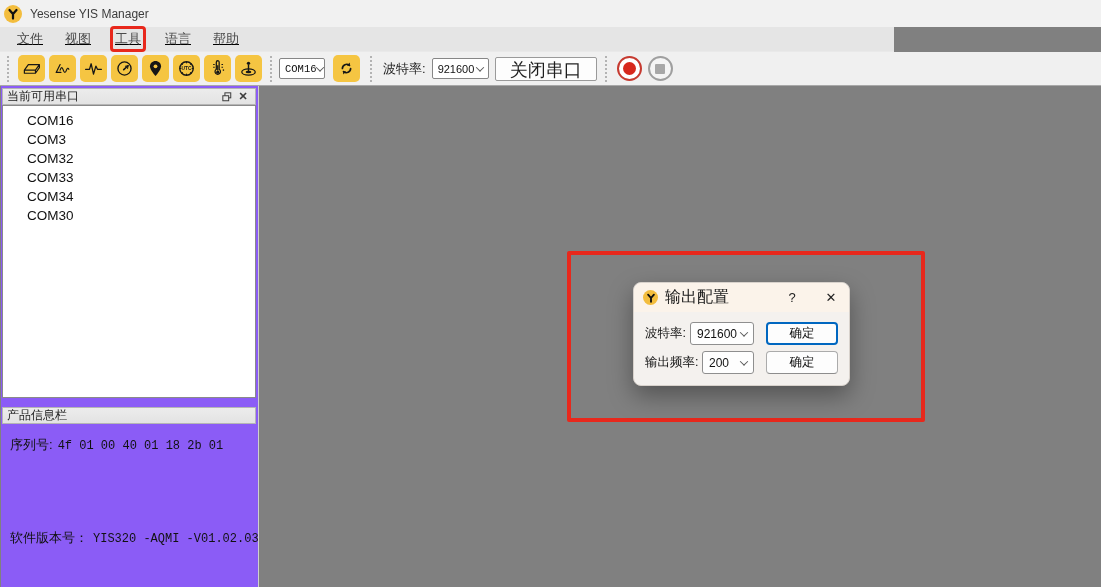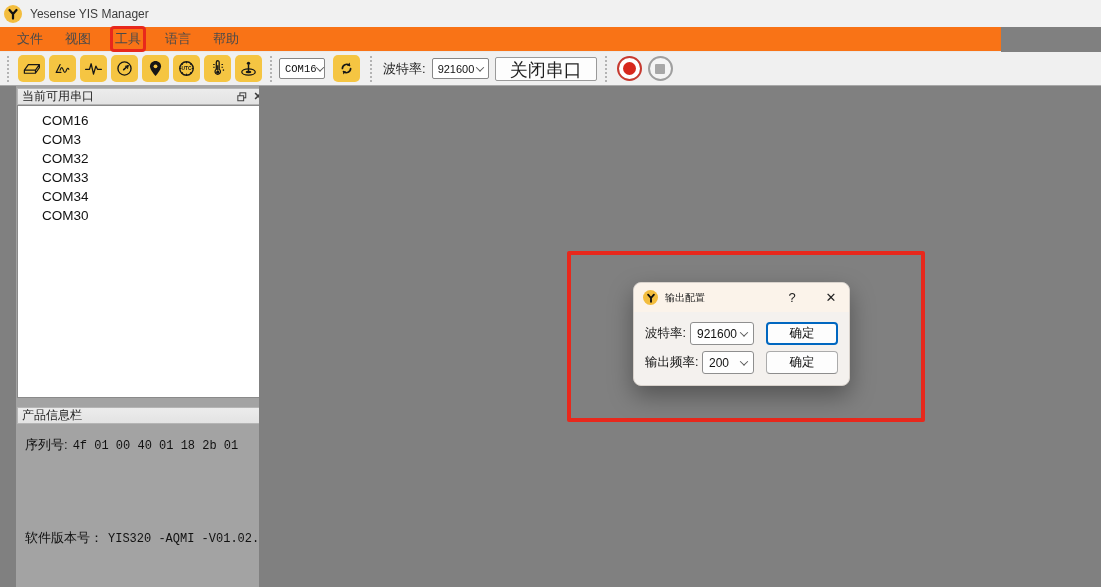--- a/index.html
+++ b/index.html
@@ -15,23 +15,23 @@
   .titlebar {
     position:absolute; top:0; left:0; width:1101px; height:27px;
     background:#f1f1f1; display:flex; align-items:center; padding-left:4px; gap:8px;
   }
   .titlebar .app-title { font-size:12px; color:#3c3c3c; }
   .logo-circle { border-radius:50%; background:#f3bd3d; display:flex; align-items:center; justify-content:center; flex:0 0 auto; }
   .logo-18 { width:18px; height:18px; }
   .logo-15 { width:15px; height:15px; }
 
   .menubar {
-    position:absolute; top:27px; left:0; width:1001px; height:25px;
-    background:#f97316; border-bottom:1px solid #e9e9e9;
-    display:flex; align-items:center; padding-left:6px;
+    position:absolute; top:27px; left:0; width:894px; height:25px;
+    background:#e5e5e5; border-bottom:1px solid #e9e9e9;
+    display:flex; align-items:center; padding-left:6px;text-decoration:underline;
   }
   .menu-item {
     font-size:13px; color:#4a4a4a; padding:3px 9px; margin:0 2px; cursor:default;
   }
   .menu-item.hot {
     border:3px solid #e8281c; border-radius:4px; padding:1px 2px; margin:0 8px;
   }
 
   .toolbar {
     position:absolute; top:52px; left:0; width:1101px; height:34px;
@@ -57,22 +57,22 @@
     font-size:18px; color:#1d1d1d; padding:0 14px; cursor:pointer;
     font-family:"Liberation Sans",sans-serif;
   }
   .rec-btn { width:25px; height:25px; border-radius:50%; background:#fff; border:2px solid #c63a30; display:flex; align-items:center; justify-content:center; margin:0 3px; cursor:pointer; }
   .rec-dot { width:13px; height:13px; border-radius:50%; background:#d7281d; }
   .stop-btn { width:25px; height:25px; border-radius:50%; background:#f5f5f5; border:2px solid #9f9f9f; display:flex; align-items:center; justify-content:center; margin:0 3px; cursor:pointer; }
   .stop-sq { width:10px; height:10px; background:#a8a8a8; border-radius:1px; }
 
   
   .left-panel {
-    position:absolute; top:86px; left:16px; width:258px; height:501px;
-    background:#a3a3a3; border-right:1px solid #cfcfcf;
+    position:absolute; top:86px; left:1px; width:258px; height:501px;
+    background:#8b5cf6; border-right:1px solid #cfcfcf;
   }
   .dock-header {
     position:absolute; left:1px; right:2px; height:17px;
     background:linear-gradient(#ececec,#e3e3e3); border:1px solid #b5b5b5;
     display:flex; align-items:center; font-size:12px; color:#222; padding:0 4px;
   }
   .dock-header .spacer { flex:1; }
   .dock-btn { width:16px; height:14px; display:flex; align-items:center; justify-content:center; color:#3d3d3d; cursor:pointer; }
   .dock-btn.close { font-size:11px; font-weight:bold; }
   .ports-header { top:2px; }
@@ -100,21 +100,21 @@
   .dialog {
     position:absolute; left:633px; top:282px; width:217px; height:104px;
     background:#f4f1ee; border-radius:8px; border:1px solid #d8d2cc;
     box-shadow:0 10px 24px rgba(0,0,0,0.35);
     font-size:12px; color:#111;
   }
   .dlg-titlebar {
     height:29px; background:#fbf3ea; border-radius:8px 8px 0 0;
     display:flex; align-items:center; padding:0 9px; gap:7px;
   }
-  .dlg-title { font-size:10px; color:#1a1a1a; flex:1; }
+  .dlg-title { font-size:16px; color:#1a1a1a; flex:1; }
   .dlg-help { color:#222; font-size:13px; width:18px; text-align:center; cursor:pointer; }
   .dlg-close { color:#222; font-size:13px; width:18px; text-align:center; margin-left:14px; cursor:pointer; }
   .dlg-body { padding:7px 11px 0 11px; }
   .dlg-row { display:flex; align-items:center; height:29px; }
   .dlg-row .lbl { flex:1; font-size:12.5px; }
   .combo-modern {
     height:23px; background:#fefefe; border:1px solid #8f8f8f; border-radius:3px;
     display:flex; align-items:center; justify-content:space-between;
     font-size:12px; padding:0 6px; cursor:pointer;
   }

